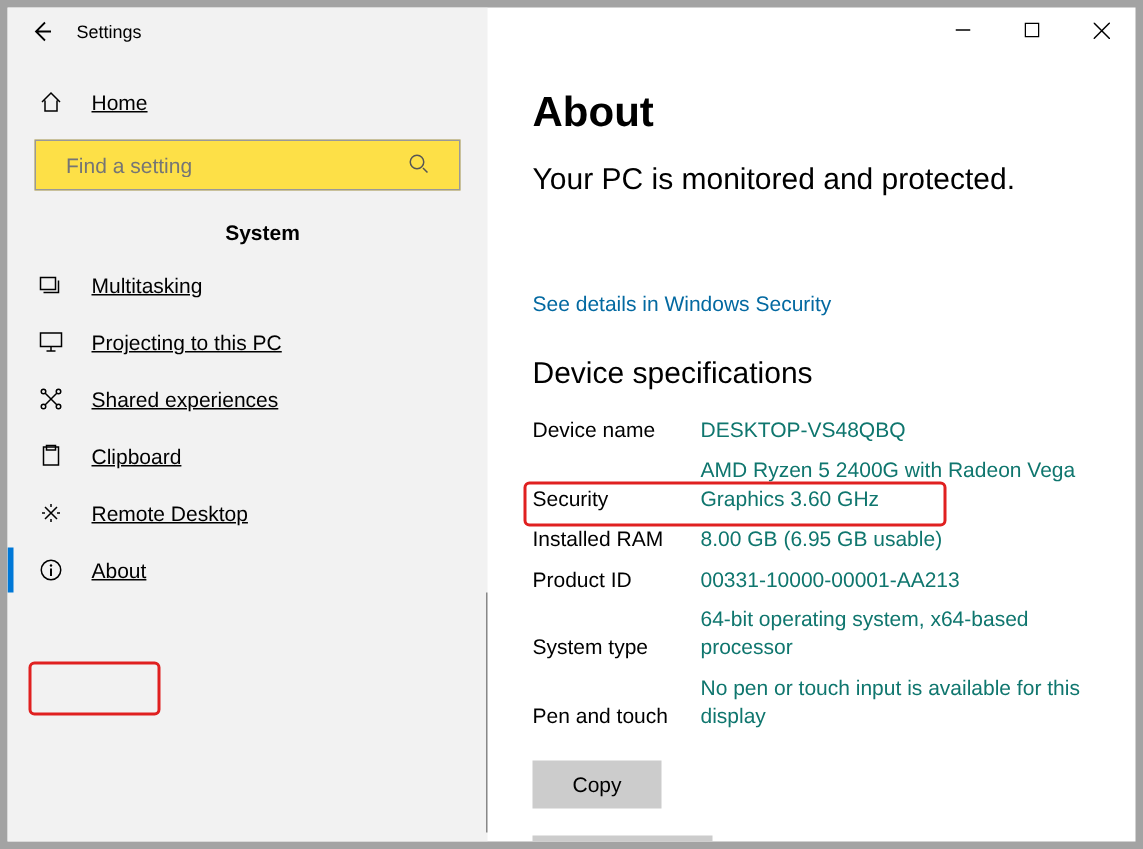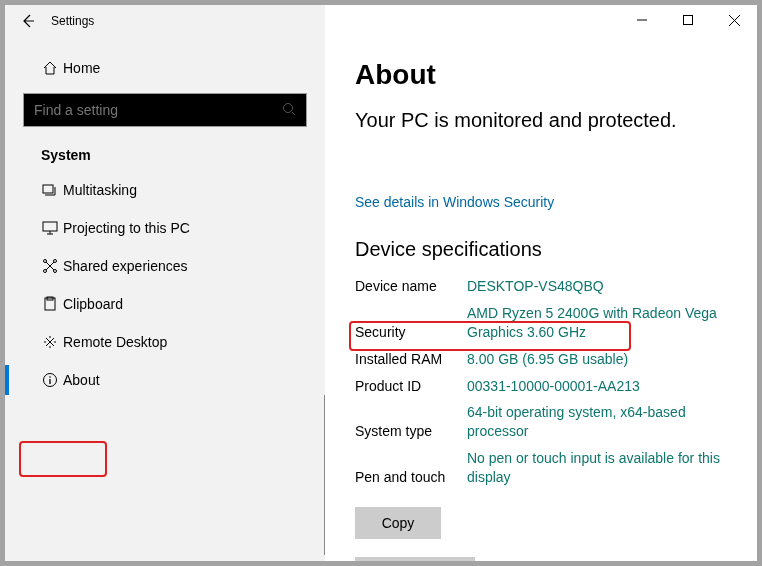--- a/index.html
+++ b/index.html
@@ -15,34 +15,34 @@
     .titlebar .back-icon { width: 30px; display:flex; align-items:center; justify-content:center; cursor:pointer; height:30px;}
     .titlebar .title { font-size: 12px; padding-left: 8px; }
     .win-controls { position: absolute; right: 0; top: 0; display: flex; }
     .win-btn { width: 46px; height: 30px; display:flex; align-items:center; justify-content:center; cursor:pointer; }
     .left-pane {
       width: 320px; height: 100%; background: #f2f2f2; padding-top: 44px;
       padding-left: 0; border-right: none; position: relative;
     }
     .home-item, .nav-item {
       display: flex; align-items: center; height: 38px;
-      padding-left: 36px; cursor: pointer; gap: 4px; position: relative;
+      padding-left: 20px; cursor: pointer; gap: 18px; position: relative; text-decoration: underline;
     }
     .nav-item.selected::before {
       content: ""; position: absolute; left: 0; top: 4px; bottom: 4px; width: 4px;
       background: #0078d7;
     }
     .nav-icon { width: 18px; height:18px; display:flex; align-items:center; justify-content:center; color:#000;}
     .search-box {
-      margin: 6px 18px 14px 18px; height: 34px; border: 1px solid #999; background: #000000;
-      display:flex; align-items:center; padding: 0 10px; position: relative;
+      margin: 6px 18px 14px 18px; height: 34px; border: 1px solid #999; background: #fde047;
+      display:flex; align-items:center; padding: 0 20px; position: relative;
     }
     .search-box input { border:none; outline:none; flex:1; font-size:14px; background:transparent; color:#666;}
     .search-glyph { color:#555; font-size:14px; }
-    .category-label { padding: 6px 0 8px 36px; font-weight: 600; font-size: 14px; }
+    .category-label { padding: 6px 0 8px 20px; font-weight: 600; font-size: 14px; text-align: center; }
     .right-pane {
       flex: 1; padding: 54px 22px 0 30px; overflow: hidden; position: relative;
     }
     .page-title { font-size: 28px; font-weight: 600; margin-bottom: 18px; }
     .subhead { font-size: 20px; margin-bottom: 14px; }
     .link-blue { color: #0369a1; font-size: 14px; cursor:pointer; margin-bottom: 28px; display:inline-block;margin-top:48px;}
     .section-title { font-size: 20px; margin-bottom: 16px; }
     .spec-row { display:flex; font-size:14px; margin-bottom: 8px; line-height:1.35;align-items:flex-end; }
     .spec-label { width: 112px; flex-shrink:0; }
     .spec-value { color:#0f766e; flex:1; }

